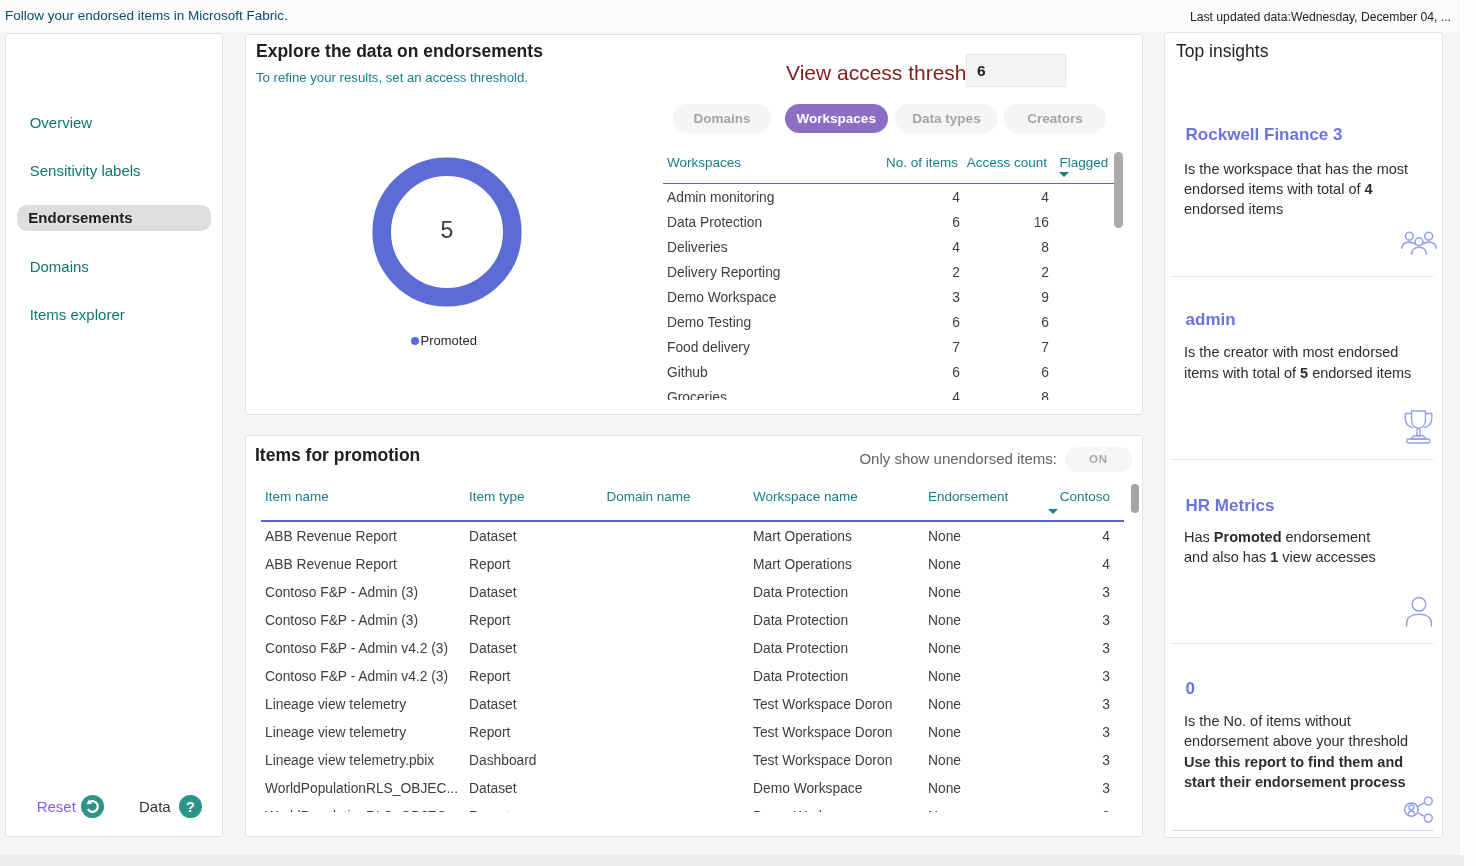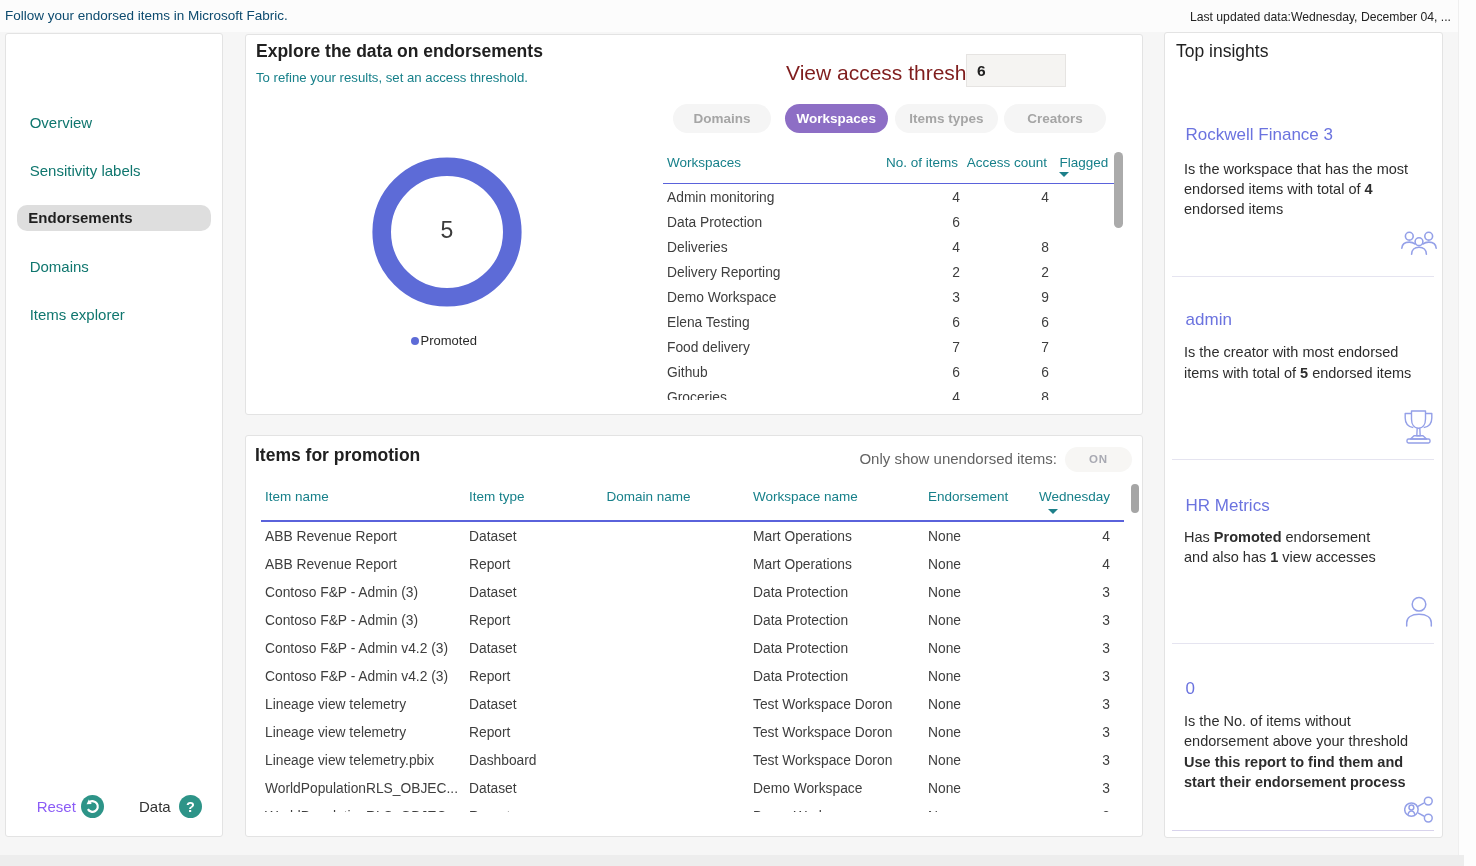--- a/index.html
+++ b/index.html
@@ -13,21 +13,21 @@
 .t1row .a{left:0;width:293px;text-align:right}
 .t1row .b{left:0;width:382px;text-align:right}
 .t2row{position:relative;height:28.05px;line-height:28.05px;font-size:13.8px;color:#3E3E3E}
 .t2row span{position:absolute}
 .t2row .c2{left:204px}
 .t2row .c3{left:488px}
 .t2row .c4{left:663px}
 .t2row .c5{left:0;width:845px;text-align:right}
 .tab{position:absolute;top:104px;height:29px;line-height:29px;border-radius:14.5px;background:#F5F5F5;color:#A5A5A5;font-size:13.5px;font-weight:bold;text-align:center}
 .nav{position:absolute;font-size:15px;color:#0f766e;line-height:24px}
-.ins-h{position:absolute;font-size:17px;font-weight:normal;color:#6B73DF;line-height:24px}
+.ins-h{position:absolute;font-size:17px;font-weight:bold;color:#6B73DF;line-height:24px}
 .ins-b{position:absolute;font-size:14.5px;color:#2D2D2D;line-height:20.4px}
 .div{position:absolute;left:1172px;width:262px;height:1px;background:#E5E4F0}
 </style></head>
 <body>
 
 <div class="abs" style="left:0;top:0;width:1476px;height:32px;background:#FCFCFC"></div>
 <div class="abs" style="left:1458px;top:0;width:18px;height:866px;background:#FDFDFD;border-left:1px solid #EFEFEF"></div>
 <div class="abs" style="left:0;top:855px;width:1464px;height:11px;background:#EDEDED"></div>
 
 <div class="abs" style="left:5px;top:8px;font-size:13.5px;color:#0c4a6e">Follow your endorsed items in Microsoft Fabric.</div>
@@ -55,21 +55,21 @@
     <circle cx="11.5" cy="11.5" r="11.5" fill="#2D9488"></circle>
     <text x="11.5" y="16.6" font-family="Liberation Sans" font-size="14.5" font-weight="bold" fill="#fff" text-anchor="middle">?</text>
   </svg>
 
 <div class="abs" style="left:256px;top:39.5px;font-size:17.5px;font-weight:bold;color:#202020;line-height:22px">Explore the data on endorsements</div>
 <div class="abs teal" style="left:256px;top:70px;font-size:13.2px;line-height:16px">To refine your results, set an access threshold.</div>
 <div class="abs" style="left:786px;top:63px;font-size:21px;font-weight:normal;color:#7f1d1d;line-height:20px">View access threshold:</div>
 <div class="abs" style="left:966px;top:53.5px;width:100px;height:33px;background:#F5F4F2;border:1px solid #E6E4E2;font-size:15.5px;font-weight:bold;color:#202020;line-height:31px;padding-left:10px">6</div>
 <div class="tab" style="left:673px;width:98px">Domains</div>
 <div class="tab" style="left:784.5px;width:103.5px;background:#8D6EC5;color:#fff">Workspaces</div>
-<div class="tab" style="left:895px;width:103px">Items types</div>
+<div class="tab" style="left:895px;width:103px">Data types</div>
 <div class="tab" style="left:1004px;width:102px">Creators</div>
 
 <svg class="abs" style="left:367px;top:151.5px" width="160" height="160" viewBox="0 0 160 160">
     <circle cx="80" cy="80" r="65.3" fill="none" stroke="#5D6BD7" stroke-width="18.6"></circle>
   </svg>
 <div class="abs" style="left:367px;top:218.5px;width:160px;text-align:center;font-size:23px;color:#3C3C3C;line-height:23px">5</div>
 <div class="abs" style="left:410.5px;top:336.5px;width:8px;height:8px;border-radius:4px;background:#5D6BD7"></div>
 <div class="abs" style="left:420.5px;top:333.8px;font-size:13px;color:#2A2A2A;line-height:14px">Promoted</div>
 
 <div class="th" style="left:667px;top:155px">Workspaces</div>
@@ -80,38 +80,39 @@
 <div class="abs" style="left:663px;top:182.5px;width:451px;height:1.5px;background:#5A62DB"></div>
 <div class="abs" style="left:667px;top:185px;width:456px;height:215px;overflow:hidden">
 <div class="t1row">
       <span>Admin monitoring</span>
       <span class="a">4</span>
       <span class="b">4</span>
     </div>
 <div class="t1row">
       <span>Data Protection</span>
       <span class="a">6</span>
+      <span class="b">16</span>
     </div>
 <div class="t1row">
       <span>Deliveries</span>
       <span class="a">4</span>
       <span class="b">8</span>
     </div>
 <div class="t1row">
       <span>Delivery Reporting</span>
       <span class="a">2</span>
       <span class="b">2</span>
     </div>
 <div class="t1row">
       <span>Demo Workspace</span>
       <span class="a">3</span>
       <span class="b">9</span>
     </div>
 <div class="t1row">
-      <span>Elena Testing</span>
+      <span>Demo Testing</span>
       <span class="a">6</span>
       <span class="b">6</span>
     </div>
 <div class="t1row">
       <span>Food delivery</span>
       <span class="a">7</span>
       <span class="b">7</span>
     </div>
 <div class="t1row">
       <span>Github</span>
@@ -127,21 +128,21 @@
 <div class="abs" style="left:1114px;top:152px;width:9px;height:76px;border-radius:4.5px;background:#ABABAB"></div>
 
 <div class="abs" style="left:255px;top:444px;font-size:17.5px;font-weight:bold;color:#202020;line-height:22px">Items for promotion</div>
 <div class="abs" style="left:800px;top:451px;width:257px;text-align:right;font-size:15px;color:#636363;line-height:16px">Only show unendorsed items:</div>
 <div class="abs" style="left:1065px;top:446.5px;width:67px;height:25px;border-radius:12.5px;background:#F7F6F4;font-size:11.5px;font-weight:bold;color:#A8A9B2;letter-spacing:1px;text-align:center;line-height:25px">ON</div>
 <div class="th" style="left:265px;top:488.5px">Item name</div>
 <div class="th" style="left:469px;top:488.5px">Item type</div>
 <div class="th" style="left:606.5px;top:488.5px">Domain name</div>
 <div class="th" style="left:753px;top:488.5px">Workspace name</div>
 <div class="th" style="left:928px;top:488.5px">Endorsement</div>
-<div class="th" style="left:1010px;top:488.5px;width:100px;text-align:right">Wednesday</div>
+<div class="th" style="left:1010px;top:488.5px;width:100px;text-align:right">Contoso</div>
 <div class="tri" style="left:1048.4px;top:509px"></div>
 <div class="abs" style="left:261px;top:520px;width:863px;height:1.5px;background:#5A62DB"></div>
 <div class="abs" style="left:265px;top:522.6px;width:845px;height:289.5px;overflow:hidden">
 <div class="t2row">
       <span>ABB Revenue Report</span>
       <span class="c2">Dataset</span>
       <span class="c3">Mart Operations</span>
       <span class="c4">None</span>
       <span class="c5">4</span>
     </div>

